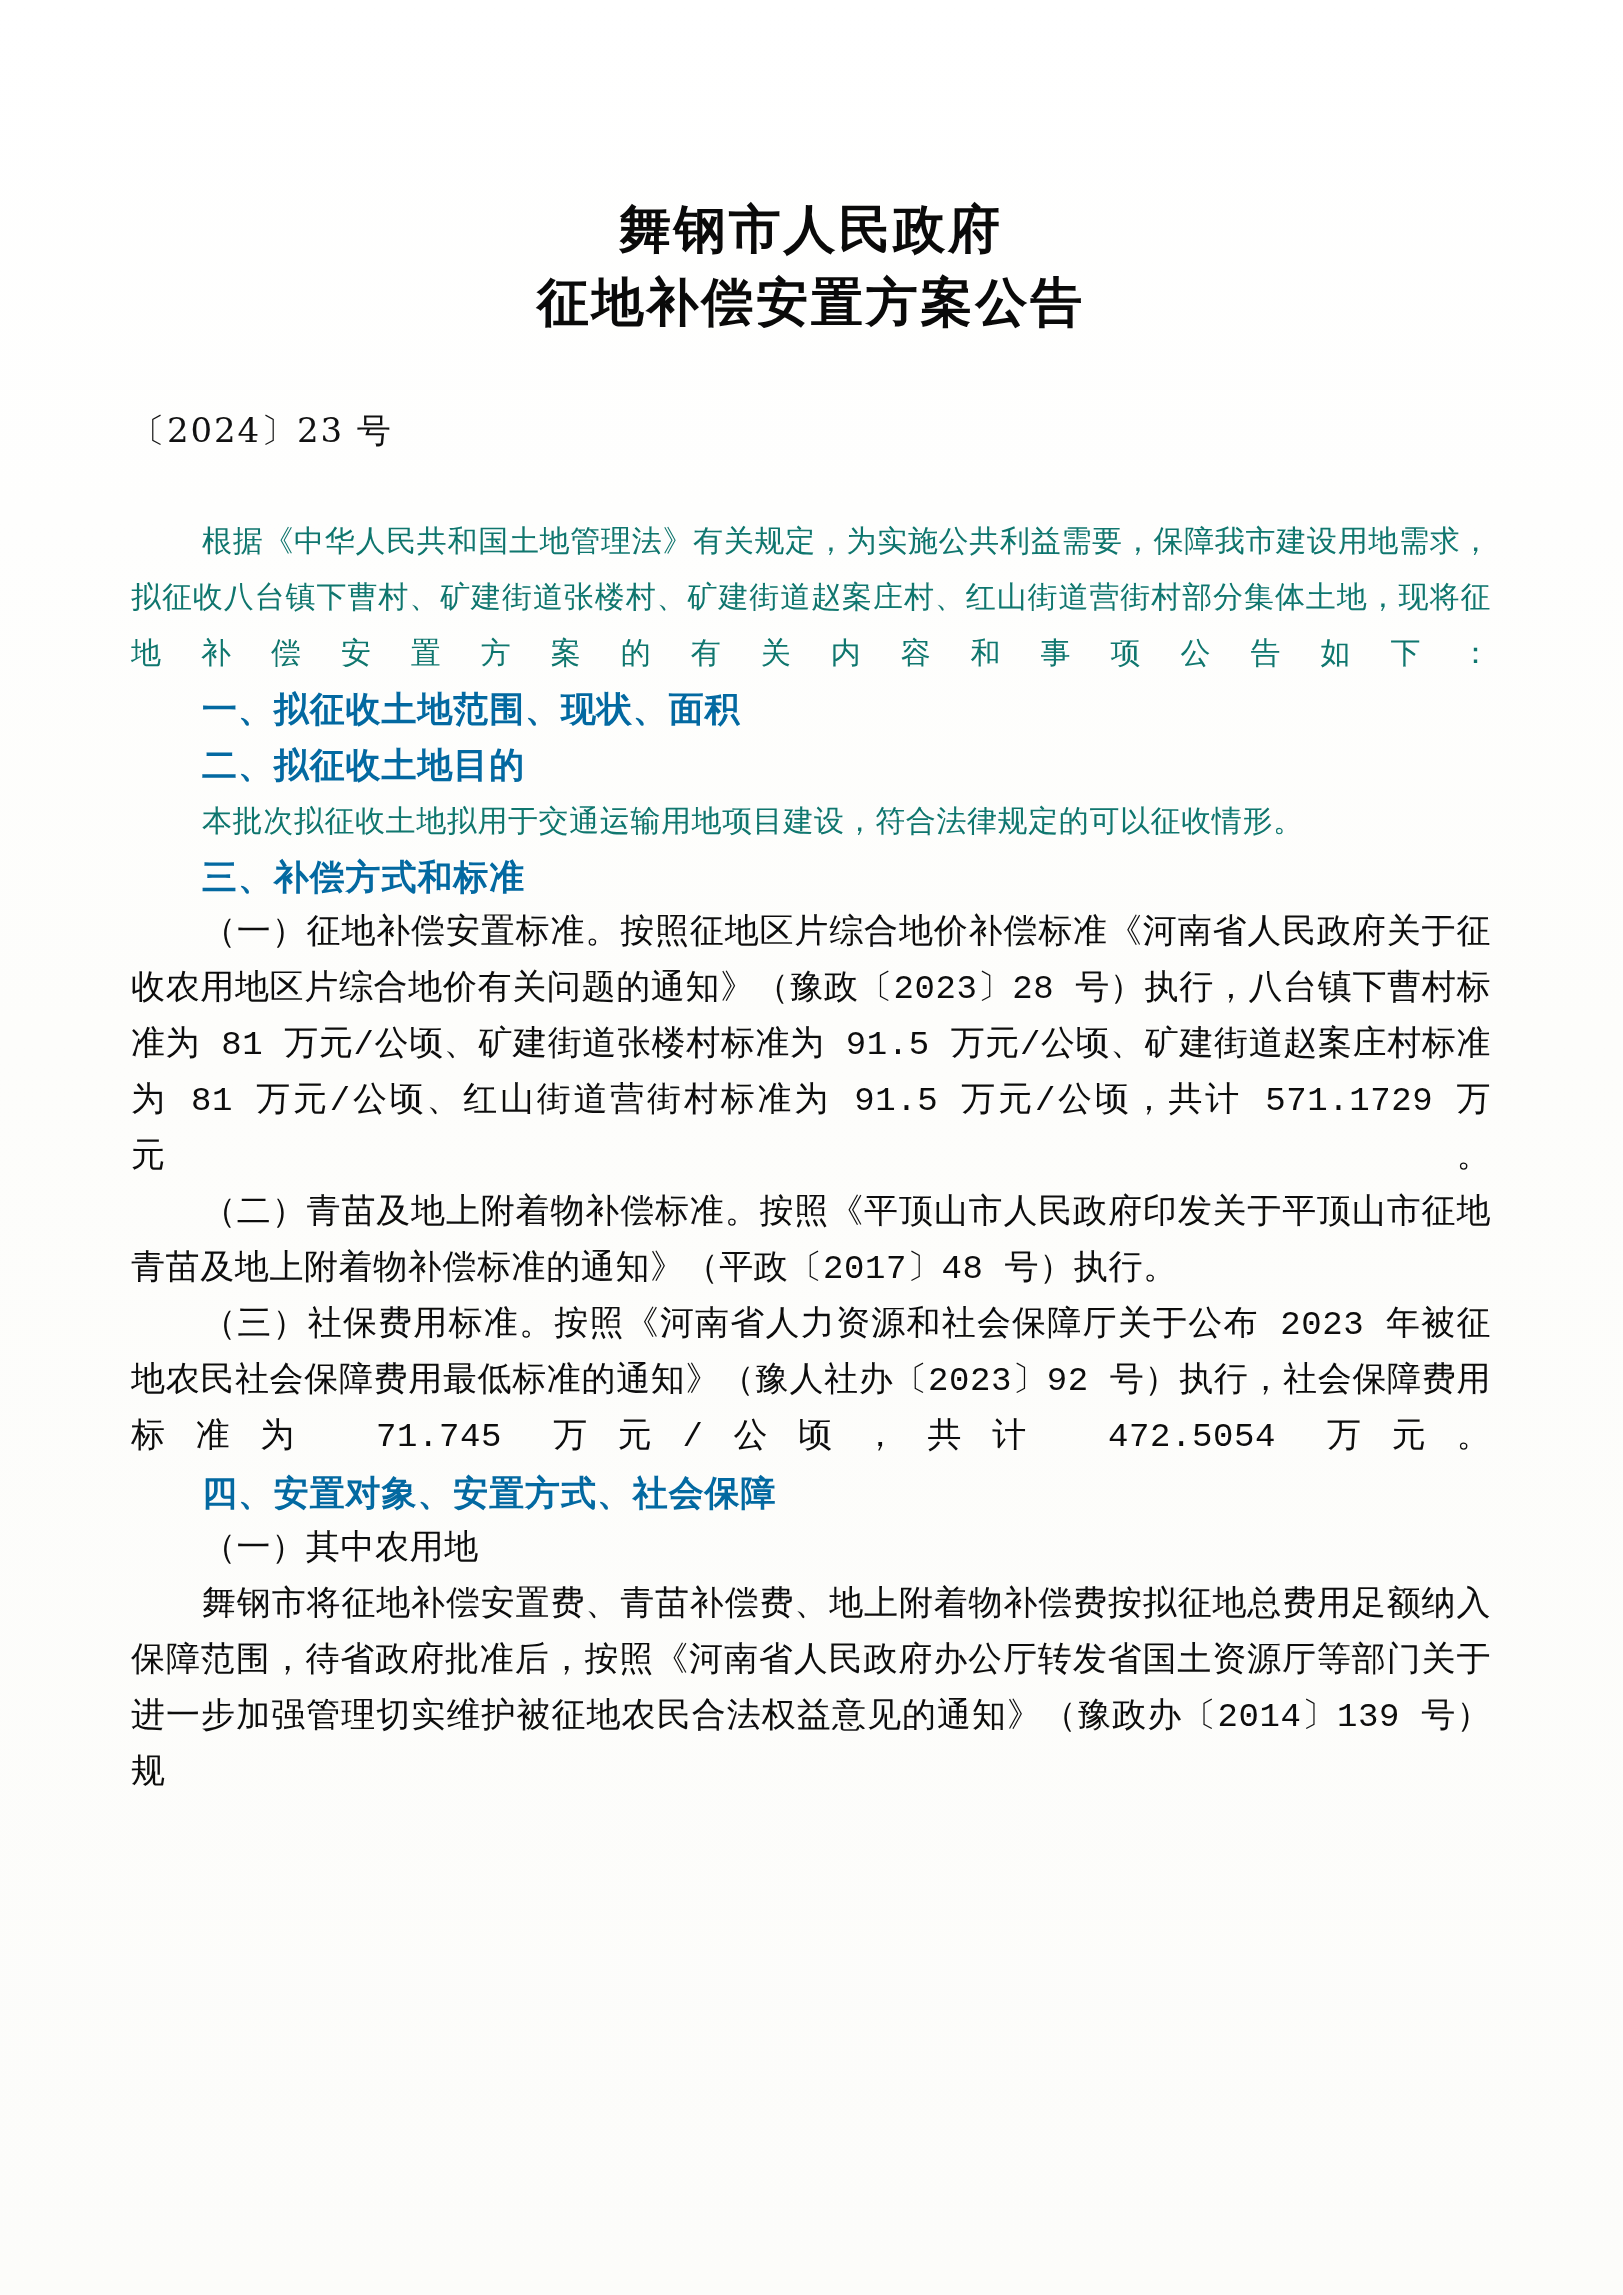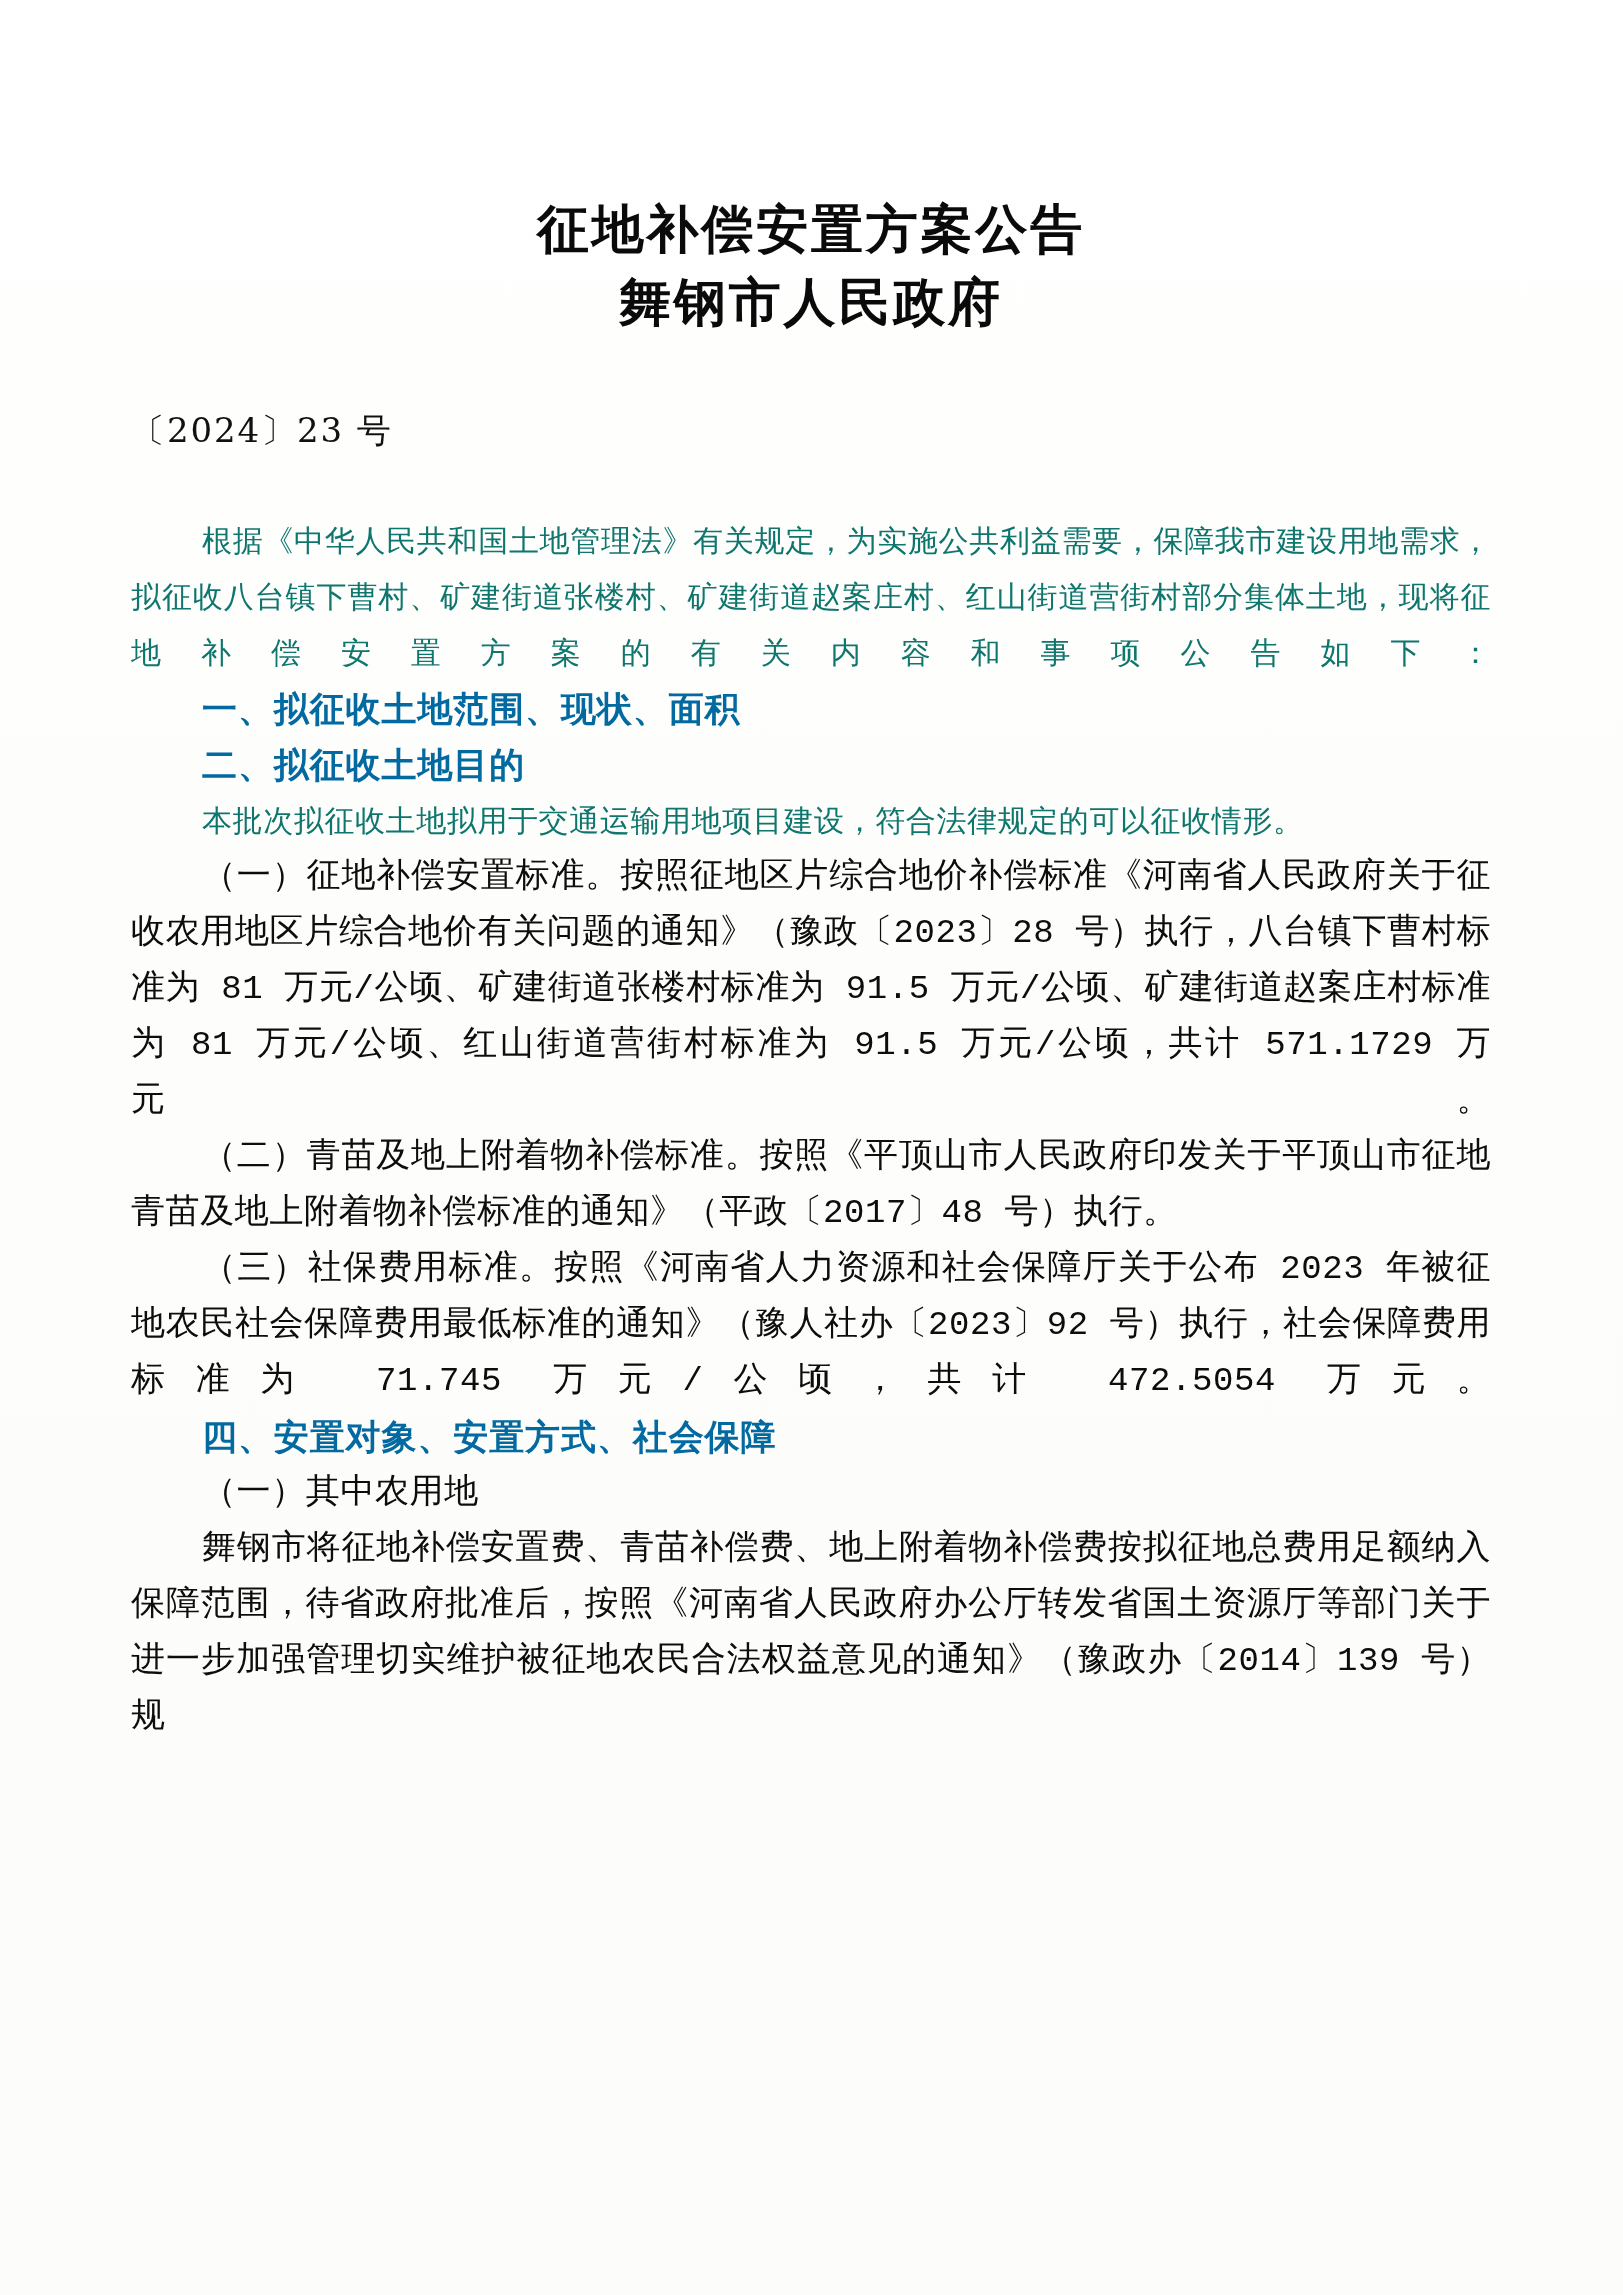--- a/index.html
+++ b/index.html
@@ -109,35 +109,36 @@
 </style>
 </head>
 <body>
 
 <div class="page">
   <div class="paper-tint"></div>
 
   <div class="content">
 
     <div class="title-block">
+      <div class="doc-title-line">舞钢市人民政府</div>
       <div class="doc-title-line">征地补偿安置方案公告</div>
-      <div class="doc-title-line">舞钢市人民政府</div>
     </div>
 
     <div class="doc-number">〔2024〕23 号</div>
 
     <div class="body-block">
 
       <p class="para last-justify">根据《中华人民共和国土地管理法》有关规定，为实施公共利益需要，保障我市建设用地需求，拟征收八台镇下曹村、矿建街道张楼村、矿建街道赵案庄村、红山街道营街村部分集体土地，现将征地补偿安置方案的有关内容和事项公告如下：</p>
 
       <h2 class="section-heading">一、拟征收土地范围、现状、面积</h2>
 
       <h2 class="section-heading">二、拟征收土地目的</h2>
       <p class="para">本批次拟征收土地拟用于交通运输用地项目建设，符合法律规定的可以征收情形。</p>
 
+      <h2 class="section-heading">三、补偿方式和标准</h2>
       <p class="subsection last-justify">（一）征地补偿安置标准。按照征地区片综合地价补偿标准《河南省人民政府关于征收农用地区片综合地价有关问题的通知》（豫政〔2023〕28 号）执行，八台镇下曹村标准为 81 万元/公顷、矿建街道张楼村标准为 91.5 万元/公顷、矿建街道赵案庄村标准为 81 万元/公顷、红山街道营街村标准为 91.5 万元/公顷，共计 571.1729 万元。</p>
       <p class="subsection">（二）青苗及地上附着物补偿标准。按照《平顶山市人民政府印发关于平顶山市征地青苗及地上附着物补偿标准的通知》（平政〔2017〕48 号）执行。</p>
       <p class="subsection last-justify">（三）社保费用标准。按照《河南省人力资源和社会保障厅关于公布 2023 年被征地农民社会保障费用最低标准的通知》（豫人社办〔2023〕92 号）执行，社会保障费用标准为 71.745 万元/公顷，共计 472.5054 万元。</p>
 
       <h2 class="section-heading">四、安置对象、安置方式、社会保障</h2>
       <p class="subsection">（一）其中农用地</p>
       <p class="subsection last-justify">舞钢市将征地补偿安置费、青苗补偿费、地上附着物补偿费按拟征地总费用足额纳入保障范围，待省政府批准后，按照《河南省人民政府办公厅转发省国土资源厅等部门关于进一步加强管理切实维护被征地农民合法权益意见的通知》（豫政办〔2014〕139 号）规</p>
 
     </div>
   </div>

